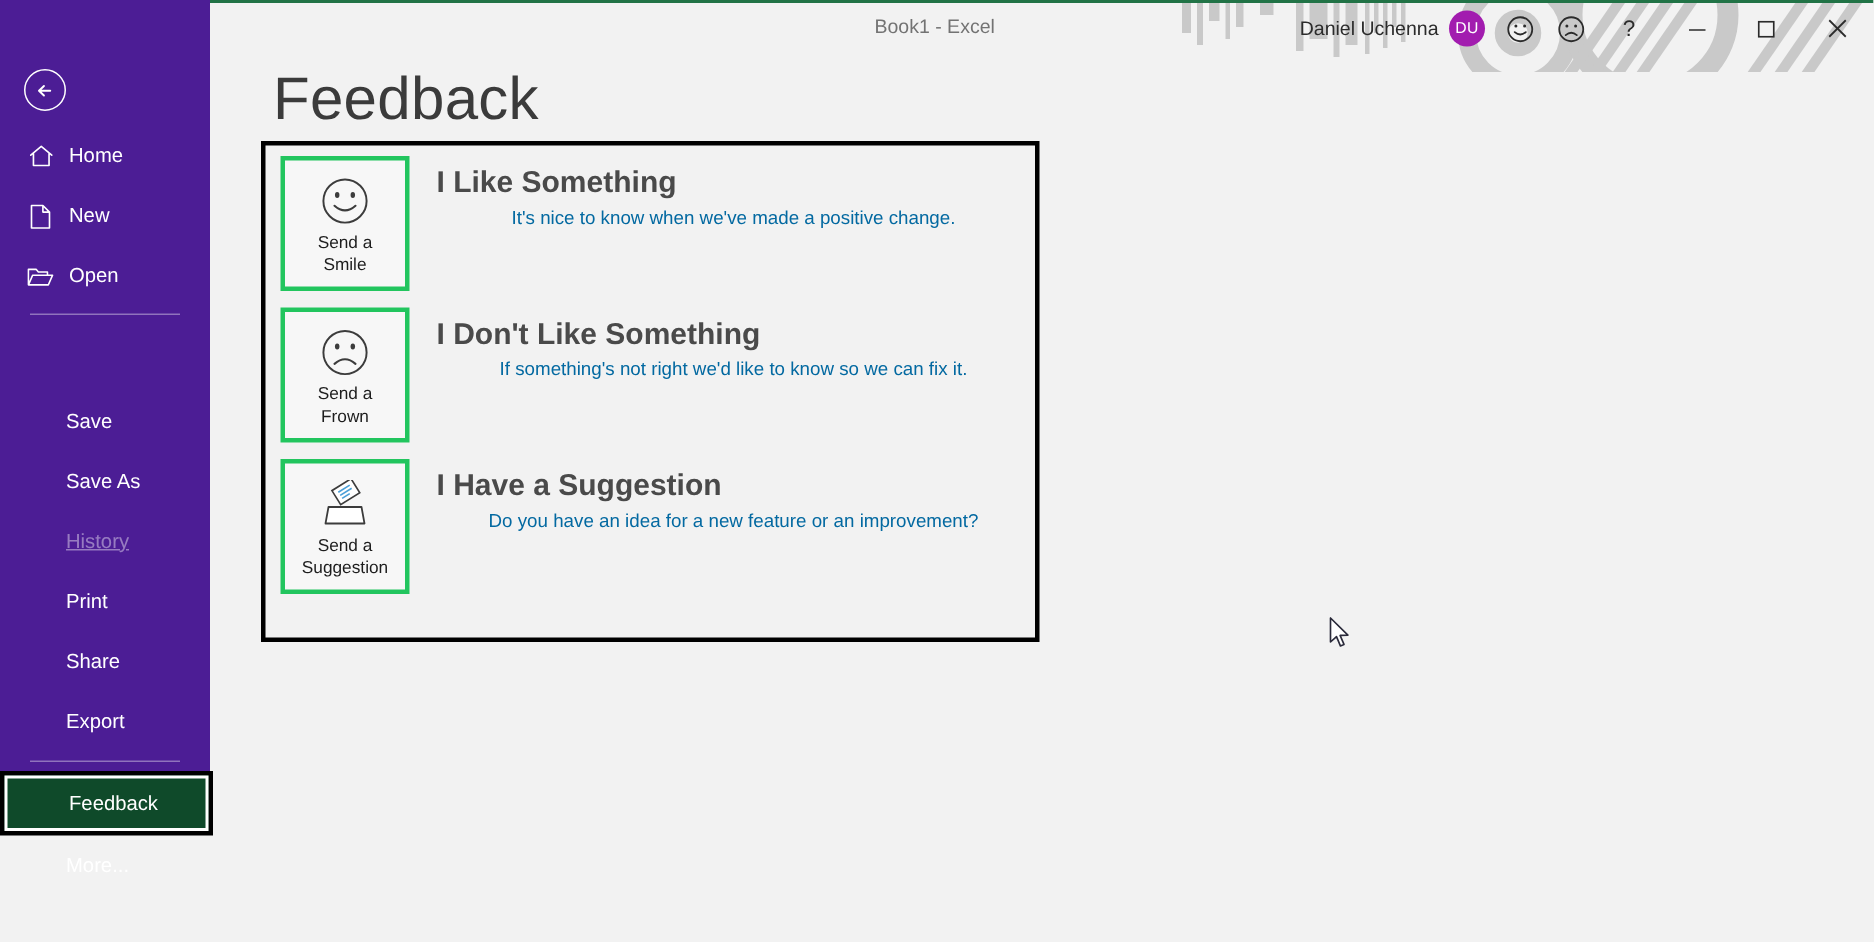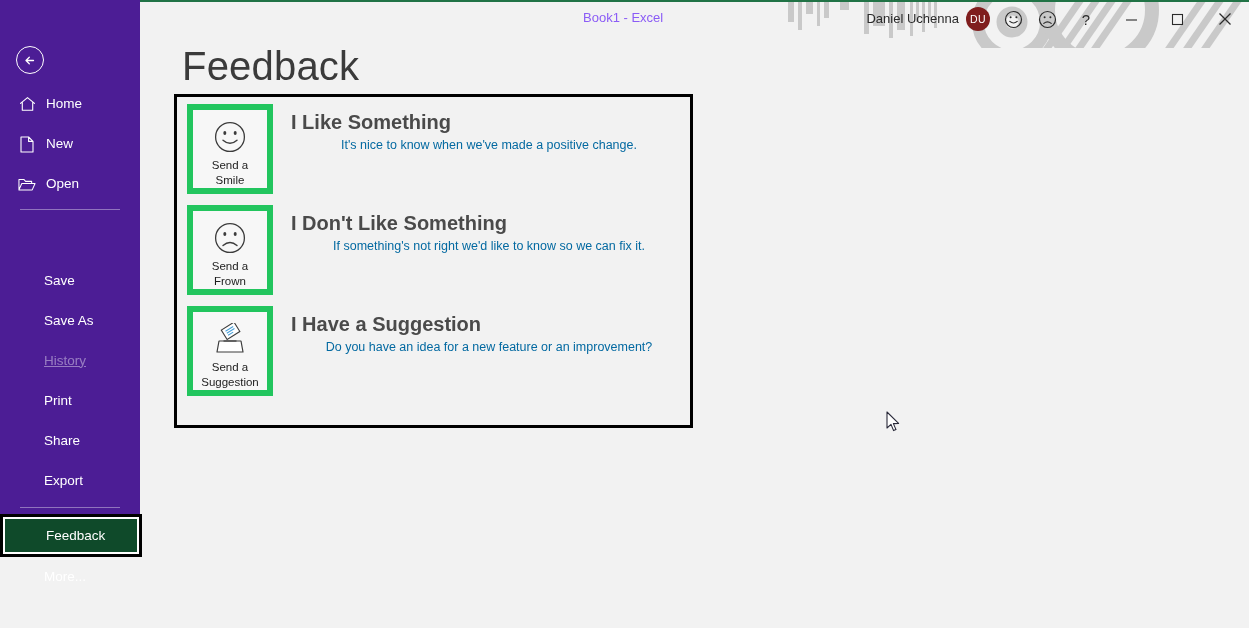--- a/index.html
+++ b/index.html
@@ -139,37 +139,37 @@
     position: absolute;
     left: 0; top: 0;
     width: 1109px; height: 46px;
     overflow: hidden;
     pointer-events: none;
   }
   .doc-title {
     position: absolute;
     left: 443px; top: 8px;
     font-size: 13px;
-    color: #8b5cf6;
+    color: #737373;
     white-space: nowrap;
   }
   .user-name {
     position: absolute;
     right: 290px; top: 9px;
     font-size: 13px;
     color: #2b2b2b;
     white-space: nowrap;
     cursor: pointer;
   }
   .avatar {
     position: absolute;
     right: 259px; top: 5px;
     width: 24px; height: 24px;
     border-radius: 50%;
-    background: #7f1d1d;
+    background: #a21caf;
     color: #ffffff;
     font-size: 10.5px;
     display: flex;
     align-items: center;
     justify-content: center;
     letter-spacing: .3px;
     cursor: pointer;
   }
   .tb-btn {
     position: absolute;
@@ -214,21 +214,21 @@
     width: 500px;
     height: 90px;
   }
 
   .fb-tile {
     position: absolute;
     left: 0; top: 0;
     width: 86px;
     height: 90px;
     background: #f7f7f7;
-    border: 6px solid #22c55e;
+    border: 3px solid #22c55e;
     display: flex;
     flex-direction: column;
     align-items: center;
     cursor: pointer;
   }
   .fb-tile .ico {
     margin-top: 9px;
     height: 36px;
     display: flex;
     align-items: center;

